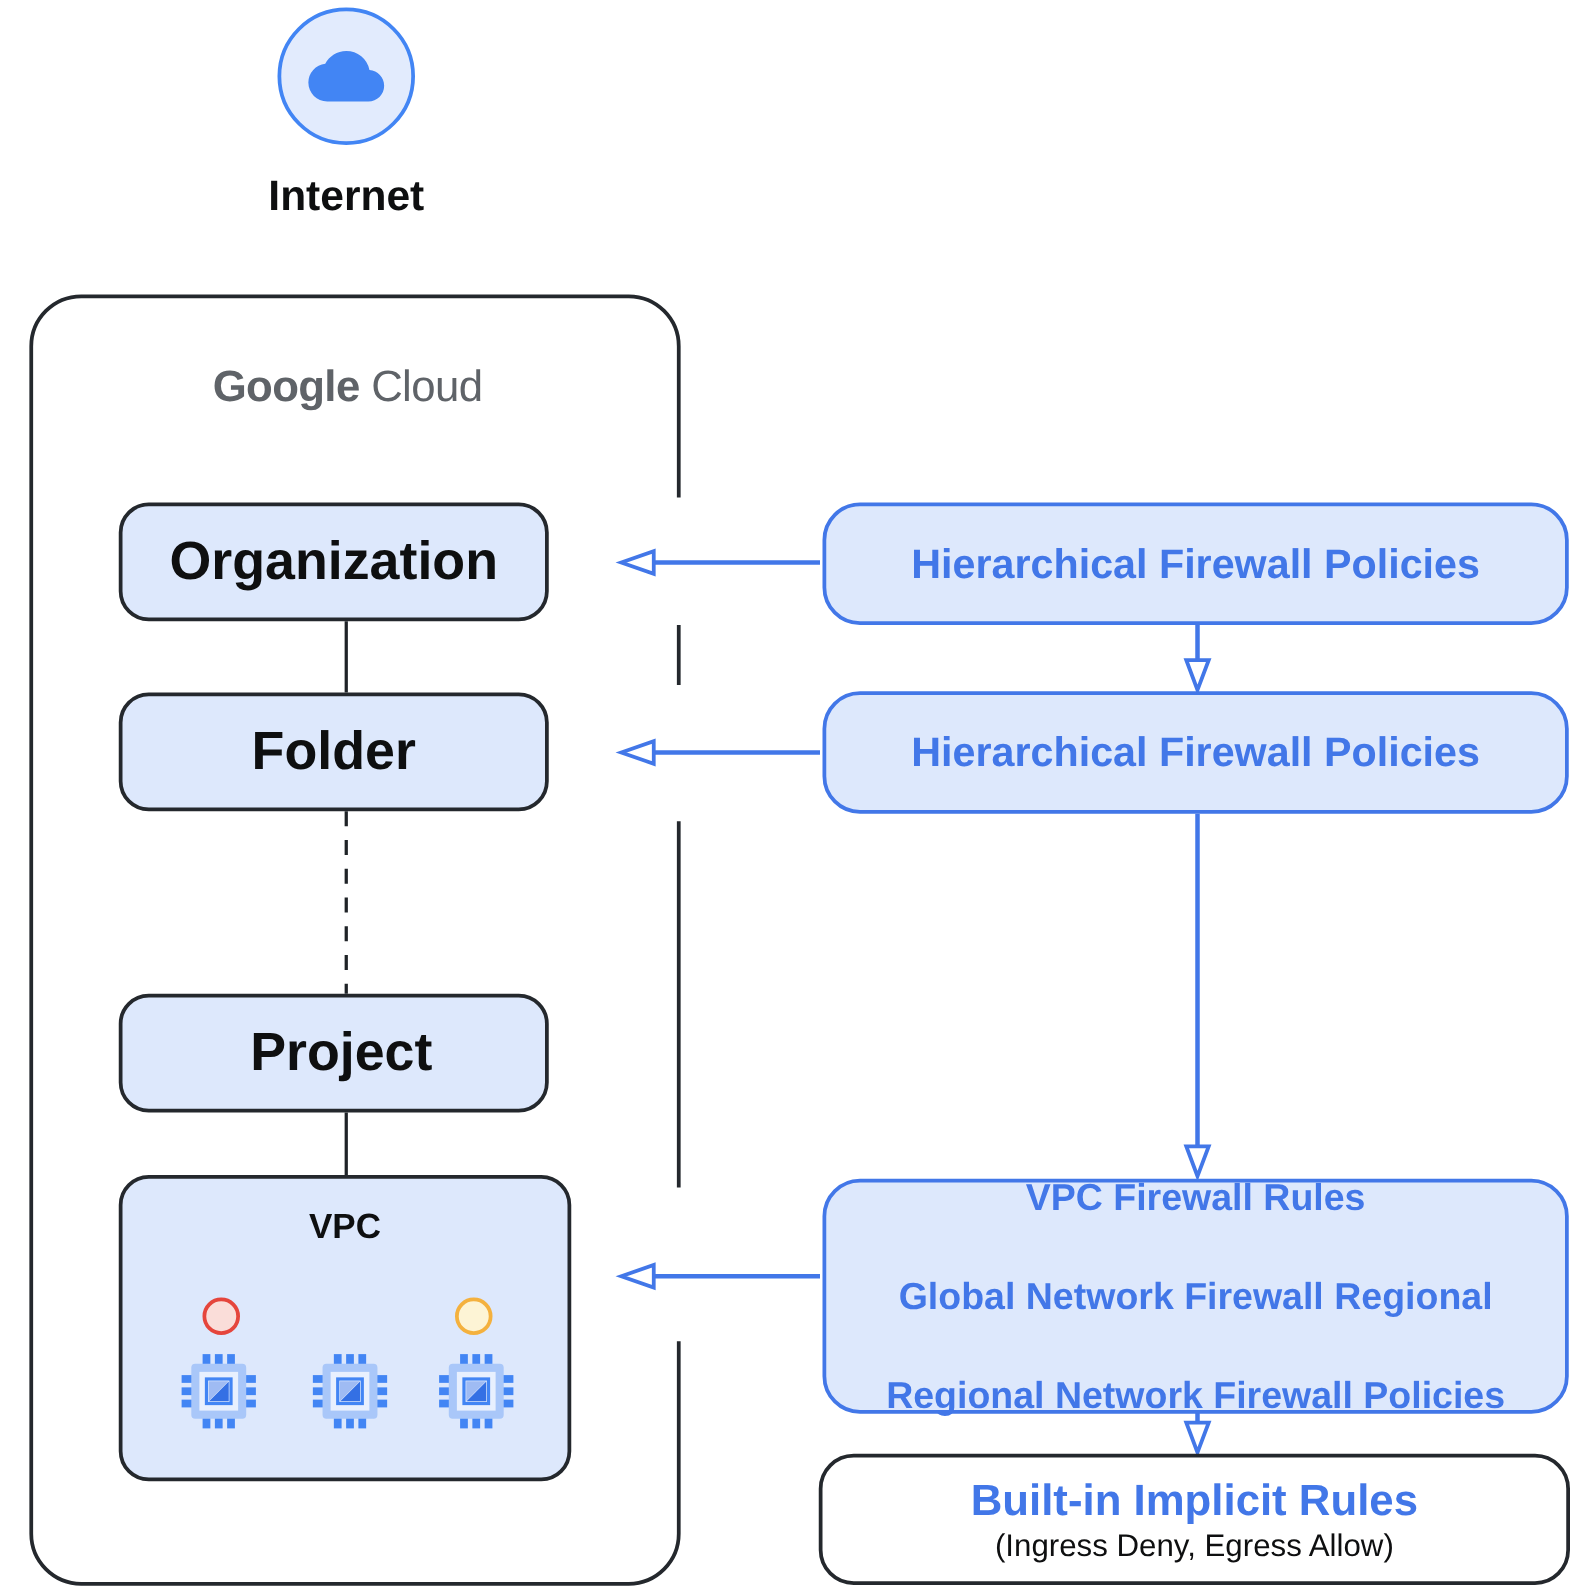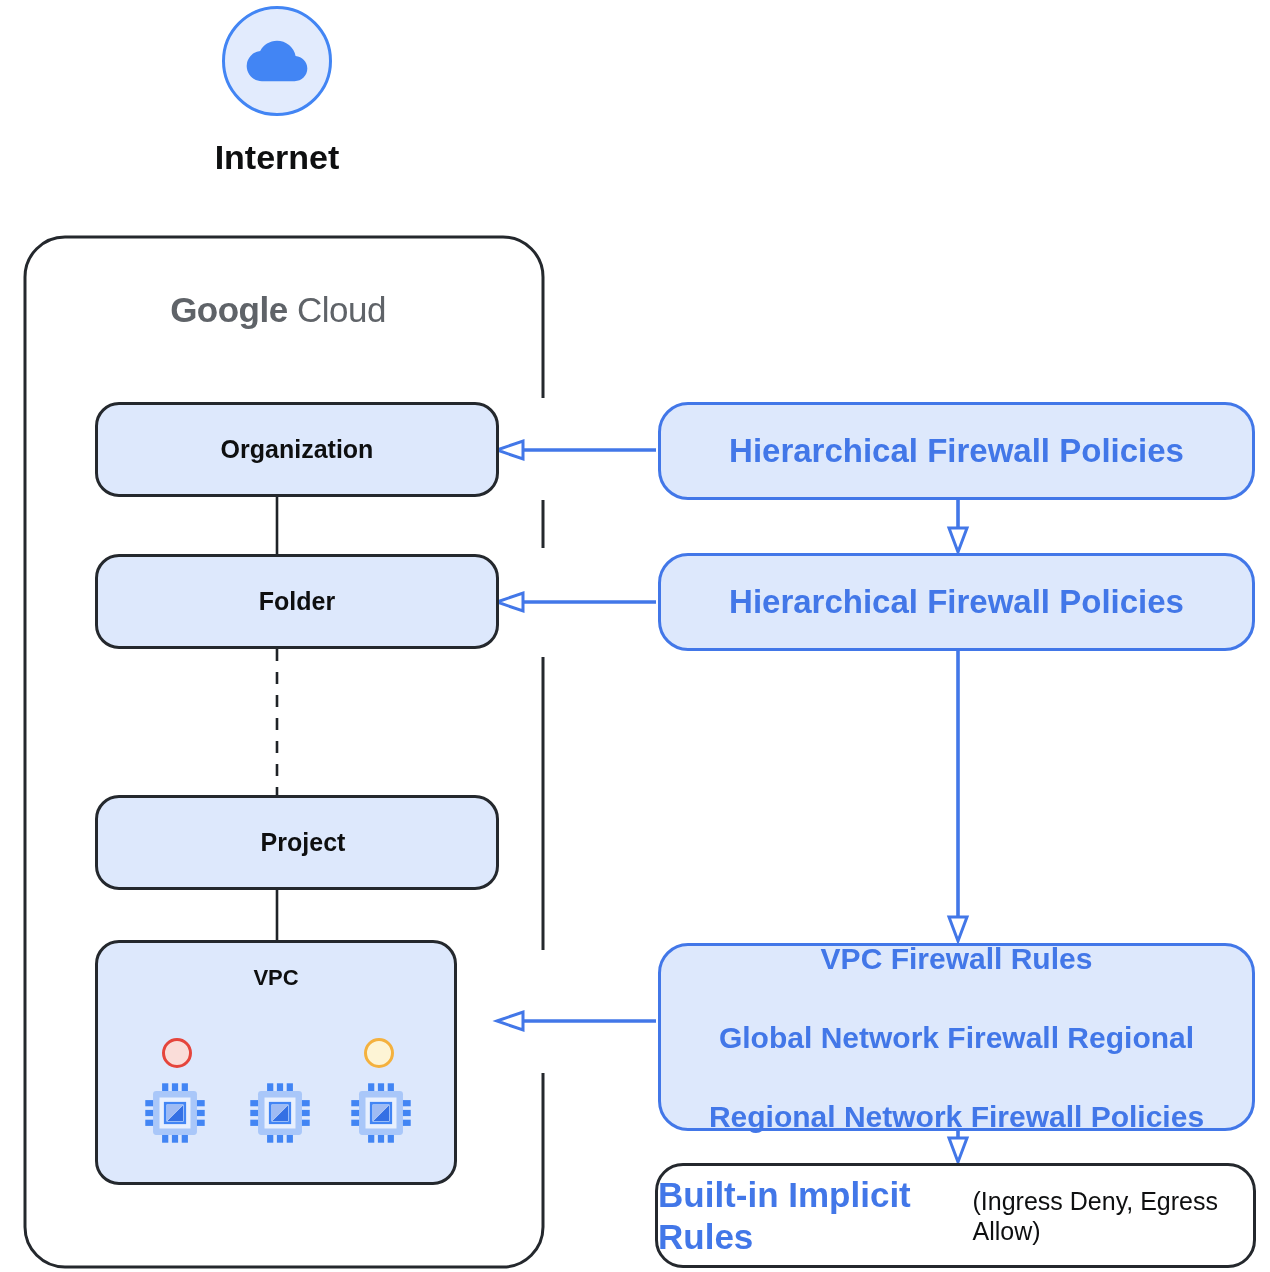--- a/index.html
+++ b/index.html
@@ -46,38 +46,38 @@
   }
   .gc-logo {
     position: absolute; left: 128px; top: 290px; width: 300px; text-align: center;
     font-size: 35px; color: var(--logo-gray); z-index: 2; letter-spacing: -0.5px;
     white-space: nowrap;
   }
   .gc-logo .brand-primary { font-weight: 600; }
   .gc-logo .brand-secondary { font-weight: 400; }
 
   .node {
-    position: absolute; left: 95px; width: 404px; height: 95px;
+    position: absolute; left: 95px; width: 344px; height: 95px;
     box-sizing: border-box; background: var(--light-blue-fill);
     border: 3px solid var(--dark-border); border-radius: 24px;
     display: flex; align-items: center; justify-content: center;
-    font-size: 25px; font-weight: 600; color: var(--text-dark); z-index: 2;
+    font-size: 43px; font-weight: 600; color: var(--text-dark); z-index: 2;
   }
   .node-organization { top: 402px; }
   .node-folder { top: 554px; }
   .node-project { top: 795px; padding-left: 12px; }
 
   .node-vpc {
     position: absolute; left: 95px; top: 940px; width: 362px; height: 245px;
     box-sizing: border-box; background: var(--light-blue-fill);
     border: 3px solid var(--dark-border); border-radius: 24px; z-index: 2;
   }
   .vpc-title {
     position: absolute; top: 22px; left: 0; width: 100%; text-align: center;
-    font-size: 22px; font-weight: 600; color: var(--text-dark);
+    font-size: 28px; font-weight: 600; color: var(--text-dark);
   }
   .marker {
     position: absolute; width: 30px; height: 30px; box-sizing: border-box;
     border-radius: 50%; border: 3.5px solid;
   }
   .marker-red { left: 64px; top: 95px; border-color: var(--red); background: var(--red-fill); }
   .marker-yellow { left: 266px; top: 95px; border-color: var(--yellow); background: var(--yellow-fill); }
   .vm { position: absolute; top: 139px; width: 62px; height: 62px; }
   .vm-1 { left: 46px; } .vm-2 { left: 151px; } .vm-3 { left: 252px; }
 
@@ -89,21 +89,21 @@
     color: var(--accent-blue); font-weight: 600; text-align: left;
   }
   .policy-1 { top: 402px; height: 98px; font-size: 33px; }
   .policy-2 { top: 553px; height: 98px; font-size: 33px; }
   .policy-3 { top: 943px; height: 188px; font-size: 30px; line-height: 39px; gap: 40px; }
 
   .implicit-box {
     position: absolute; left: 655px; top: 1163px; width: 601px; height: 105px;
     box-sizing: border-box; background: #ffffff;
     border: 3px solid var(--dark-border); border-radius: 28px;
-    display: flex; flex-direction: row; align-items: center; justify-content: center;
+    display: flex; flex-direction: column; align-items: center; justify-content: center;
     z-index: 2; text-align: left;
   }
   .implicit-title { color: var(--accent-blue); font-size: 35px; font-weight: 700; line-height: 42px; }
   .implicit-subtitle { color: var(--text-dark); font-size: 25px; font-weight: 400; line-height: 30px; }
 </style>
 </head>
 <body>
 
 <div class="canvas">
 

